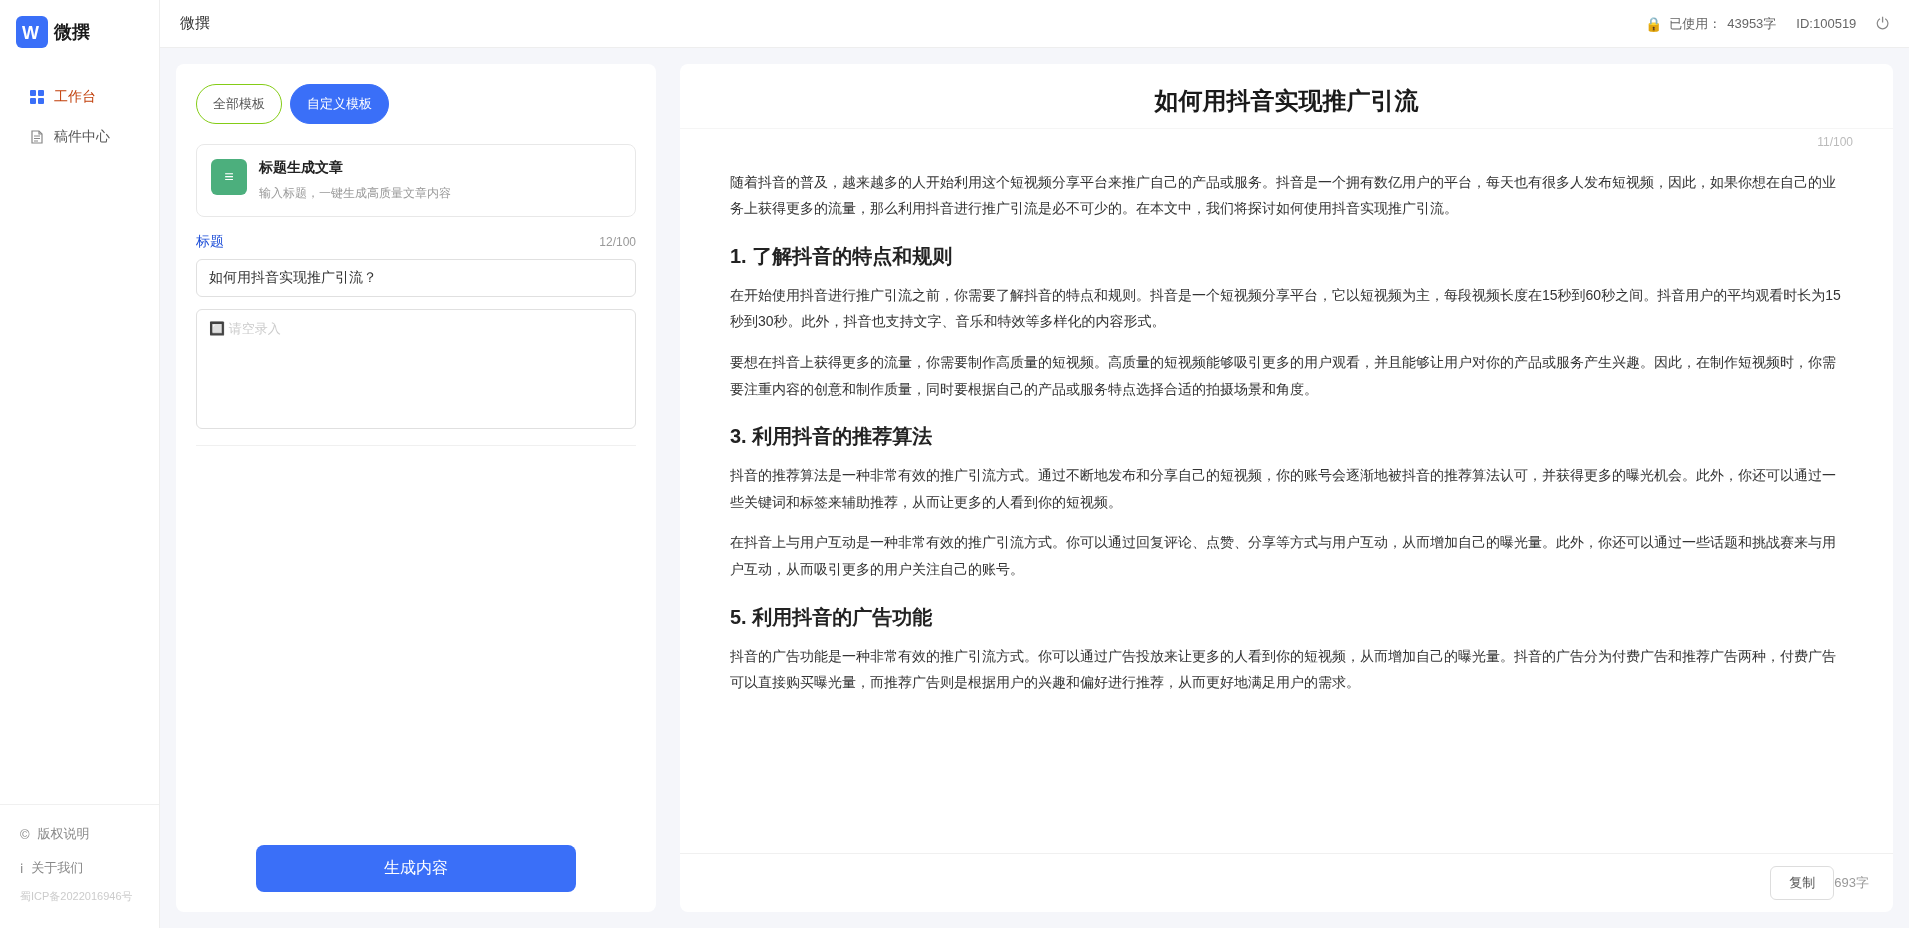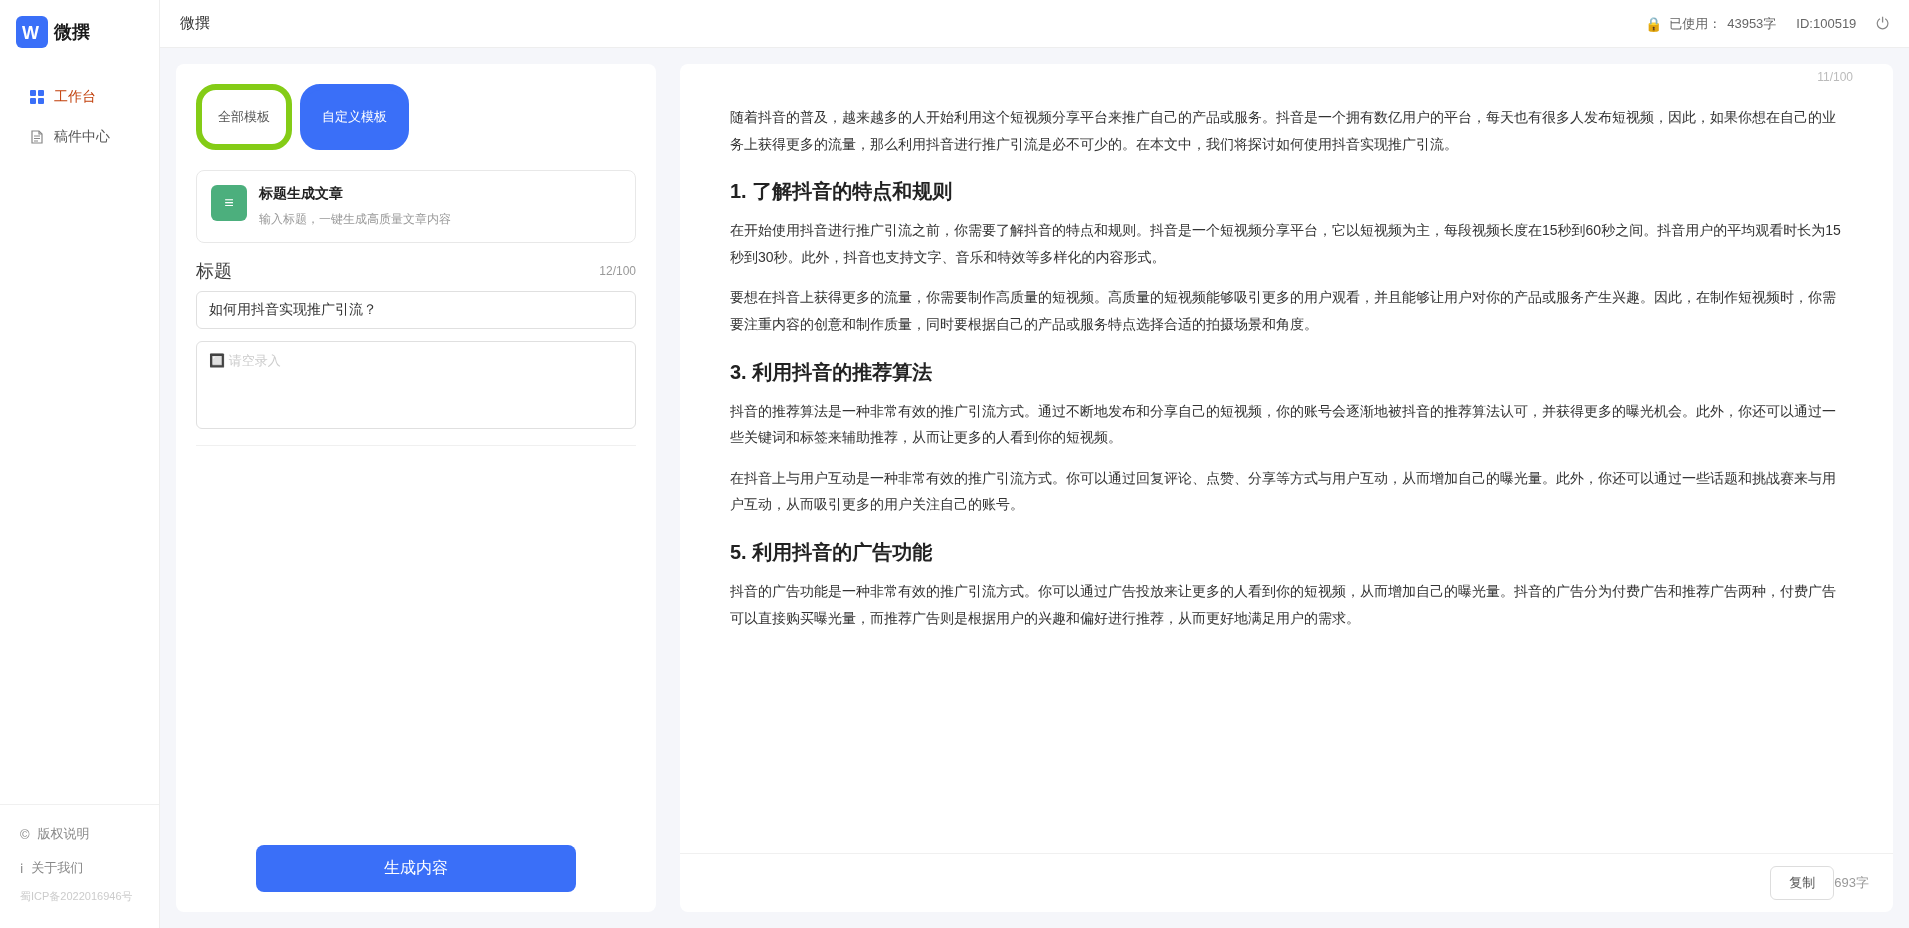--- a/index.html
+++ b/index.html
@@ -143,23 +143,23 @@
       display: flex;
       flex-direction: column;
     }
 
     .tab-row {
       display: flex;
       gap: 8px;
       margin-bottom: 20px;
     }
     .tab-btn {
-      padding: 18px 16px;
+      padding: 10px 16px;
       border-radius: 20px;
-      border: 6px solid #84cc16;
+      border: 1px solid #84cc16;
       cursor: pointer;
       font-size: 13px;
       background: #fff;
       color: #555;
     }
     .tab-btn.active {
       background: #3a6ff8;
       color: #fff;
       border-color: #3a6ff8;
     }
@@ -199,42 +199,42 @@
     }
 
     
     .form-label-row {
       display: flex;
       justify-content: space-between;
       align-items: center;
       margin-bottom: 8px;
     }
     .form-label {
-      font-size: 18px;
-      color: #404040;
+      font-size: 14px;
+      color: #1d4ed8;
       font-weight: 500;
     }
     .form-counter {
       font-size: 12px;
       color: #999;
     }
     .form-input {
       width: 100%;
       border: 1px solid #e0e0e0;
       border-radius: 6px;
       padding: 10px 12px;
       font-size: 14px;
       color: #333;
       outline: none;
       resize: none;
     }
 
     .textarea-placeholder {
       width: 100%;
-      height: 88px;
+      height: 120px;
       border: 1px solid #e0e0e0;
       border-radius: 6px;
       padding: 10px 12px;
       font-size: 13px;
       color: #ccc;
       margin-top: 12px;
       display: flex;
       align-items: flex-start;
     }
 
@@ -424,20 +424,23 @@
 
         <hr class="divider">
       </div>
 
       <button class="generate-btn">生成内容</button>
 
     </div>
 
     <div class="right-panel">
 
+      <div class="article-header">
+        <h1 class="article-title">如何用抖音实现推广引流</h1>
+      </div>
       <div class="page-indicator">11/100</div>
 
       <div class="article-body" id="article-body">
       <p>随着抖音的普及，越来越多的人开始利用这个短视频分享平台来推广自己的产品或服务。抖音是一个拥有数亿用户的平台，每天也有很多人发布短视频，因此，如果你想在自己的业务上获得更多的流量，那么利用抖音进行推广引流是必不可少的。在本文中，我们将探讨如何使用抖音实现推广引流。</p>
           <div class="section-heading">1.  了解抖音的特点和规则</div>
           <p>在开始使用抖音进行推广引流之前，你需要了解抖音的特点和规则。抖音是一个短视频分享平台，它以短视频为主，每段视频长度在15秒到60秒之间。抖音用户的平均观看时长为15秒到30秒。此外，抖音也支持文字、音乐和特效等多样化的内容形式。</p>
           <p>要想在抖音上获得更多的流量，你需要制作高质量的短视频。高质量的短视频能够吸引更多的用户观看，并且能够让用户对你的产品或服务产生兴趣。因此，在制作短视频时，你需要注重内容的创意和制作质量，同时要根据自己的产品或服务特点选择合适的拍摄场景和角度。</p>
           <div class="section-heading">3.  利用抖音的推荐算法</div>
           <p>抖音的推荐算法是一种非常有效的推广引流方式。通过不断地发布和分享自己的短视频，你的账号会逐渐地被抖音的推荐算法认可，并获得更多的曝光机会。此外，你还可以通过一些关键词和标签来辅助推荐，从而让更多的人看到你的短视频。</p>
           <p>在抖音上与用户互动是一种非常有效的推广引流方式。你可以通过回复评论、点赞、分享等方式与用户互动，从而增加自己的曝光量。此外，你还可以通过一些话题和挑战赛来与用户互动，从而吸引更多的用户关注自己的账号。</p>

